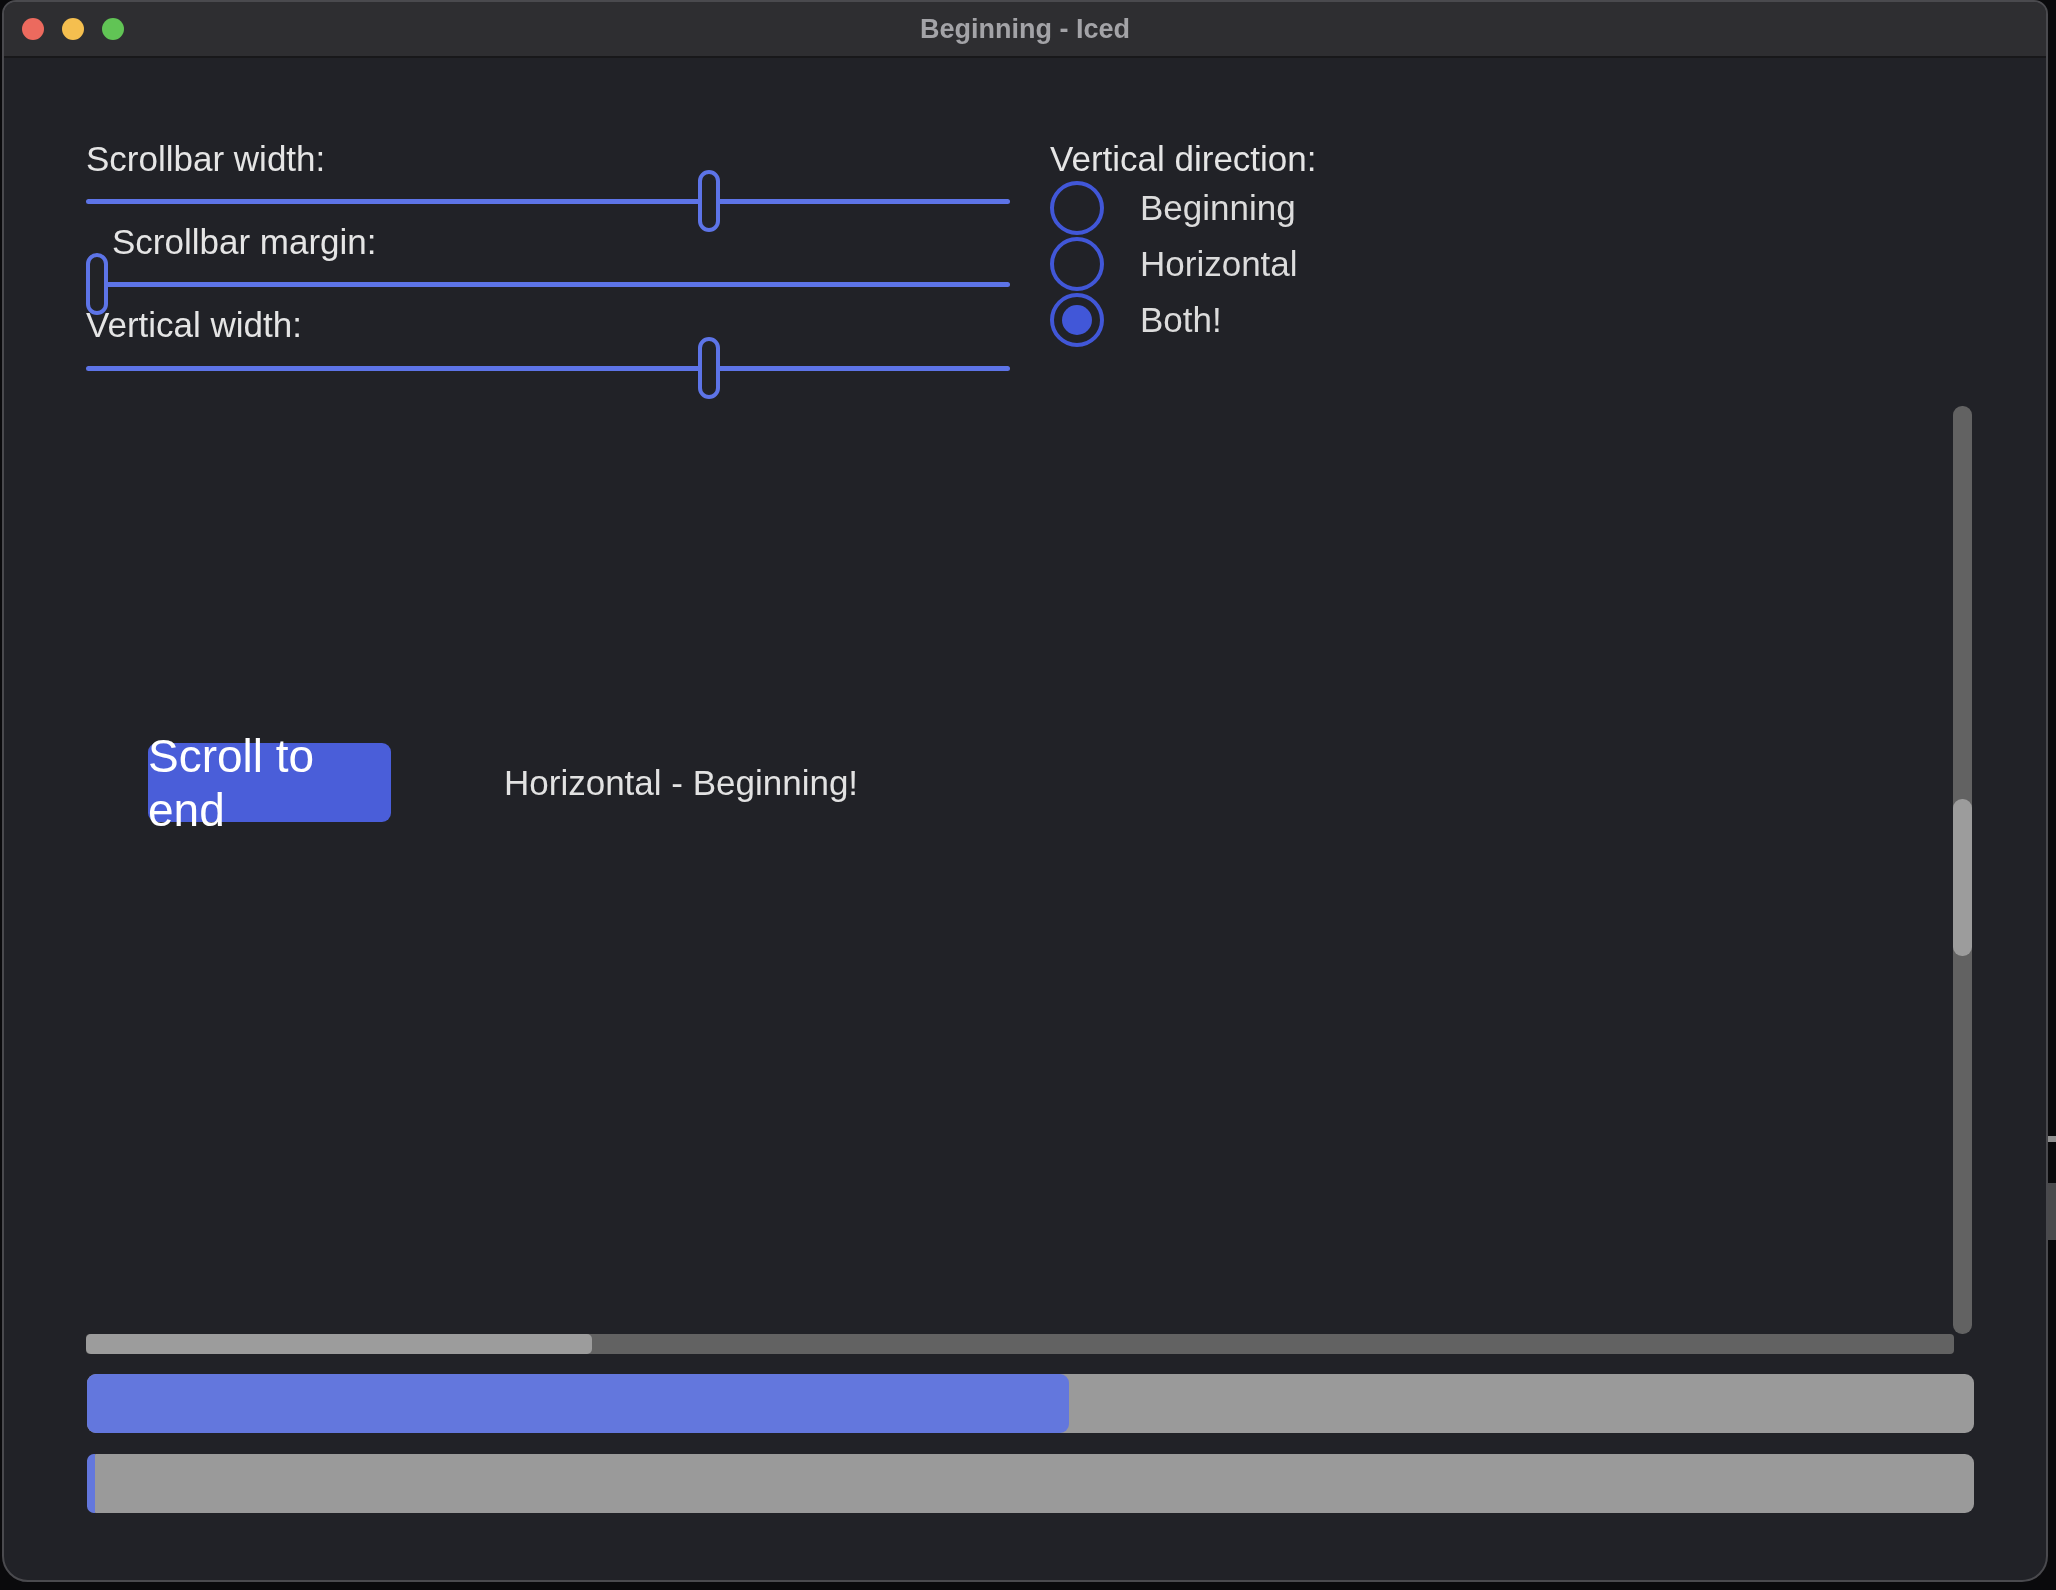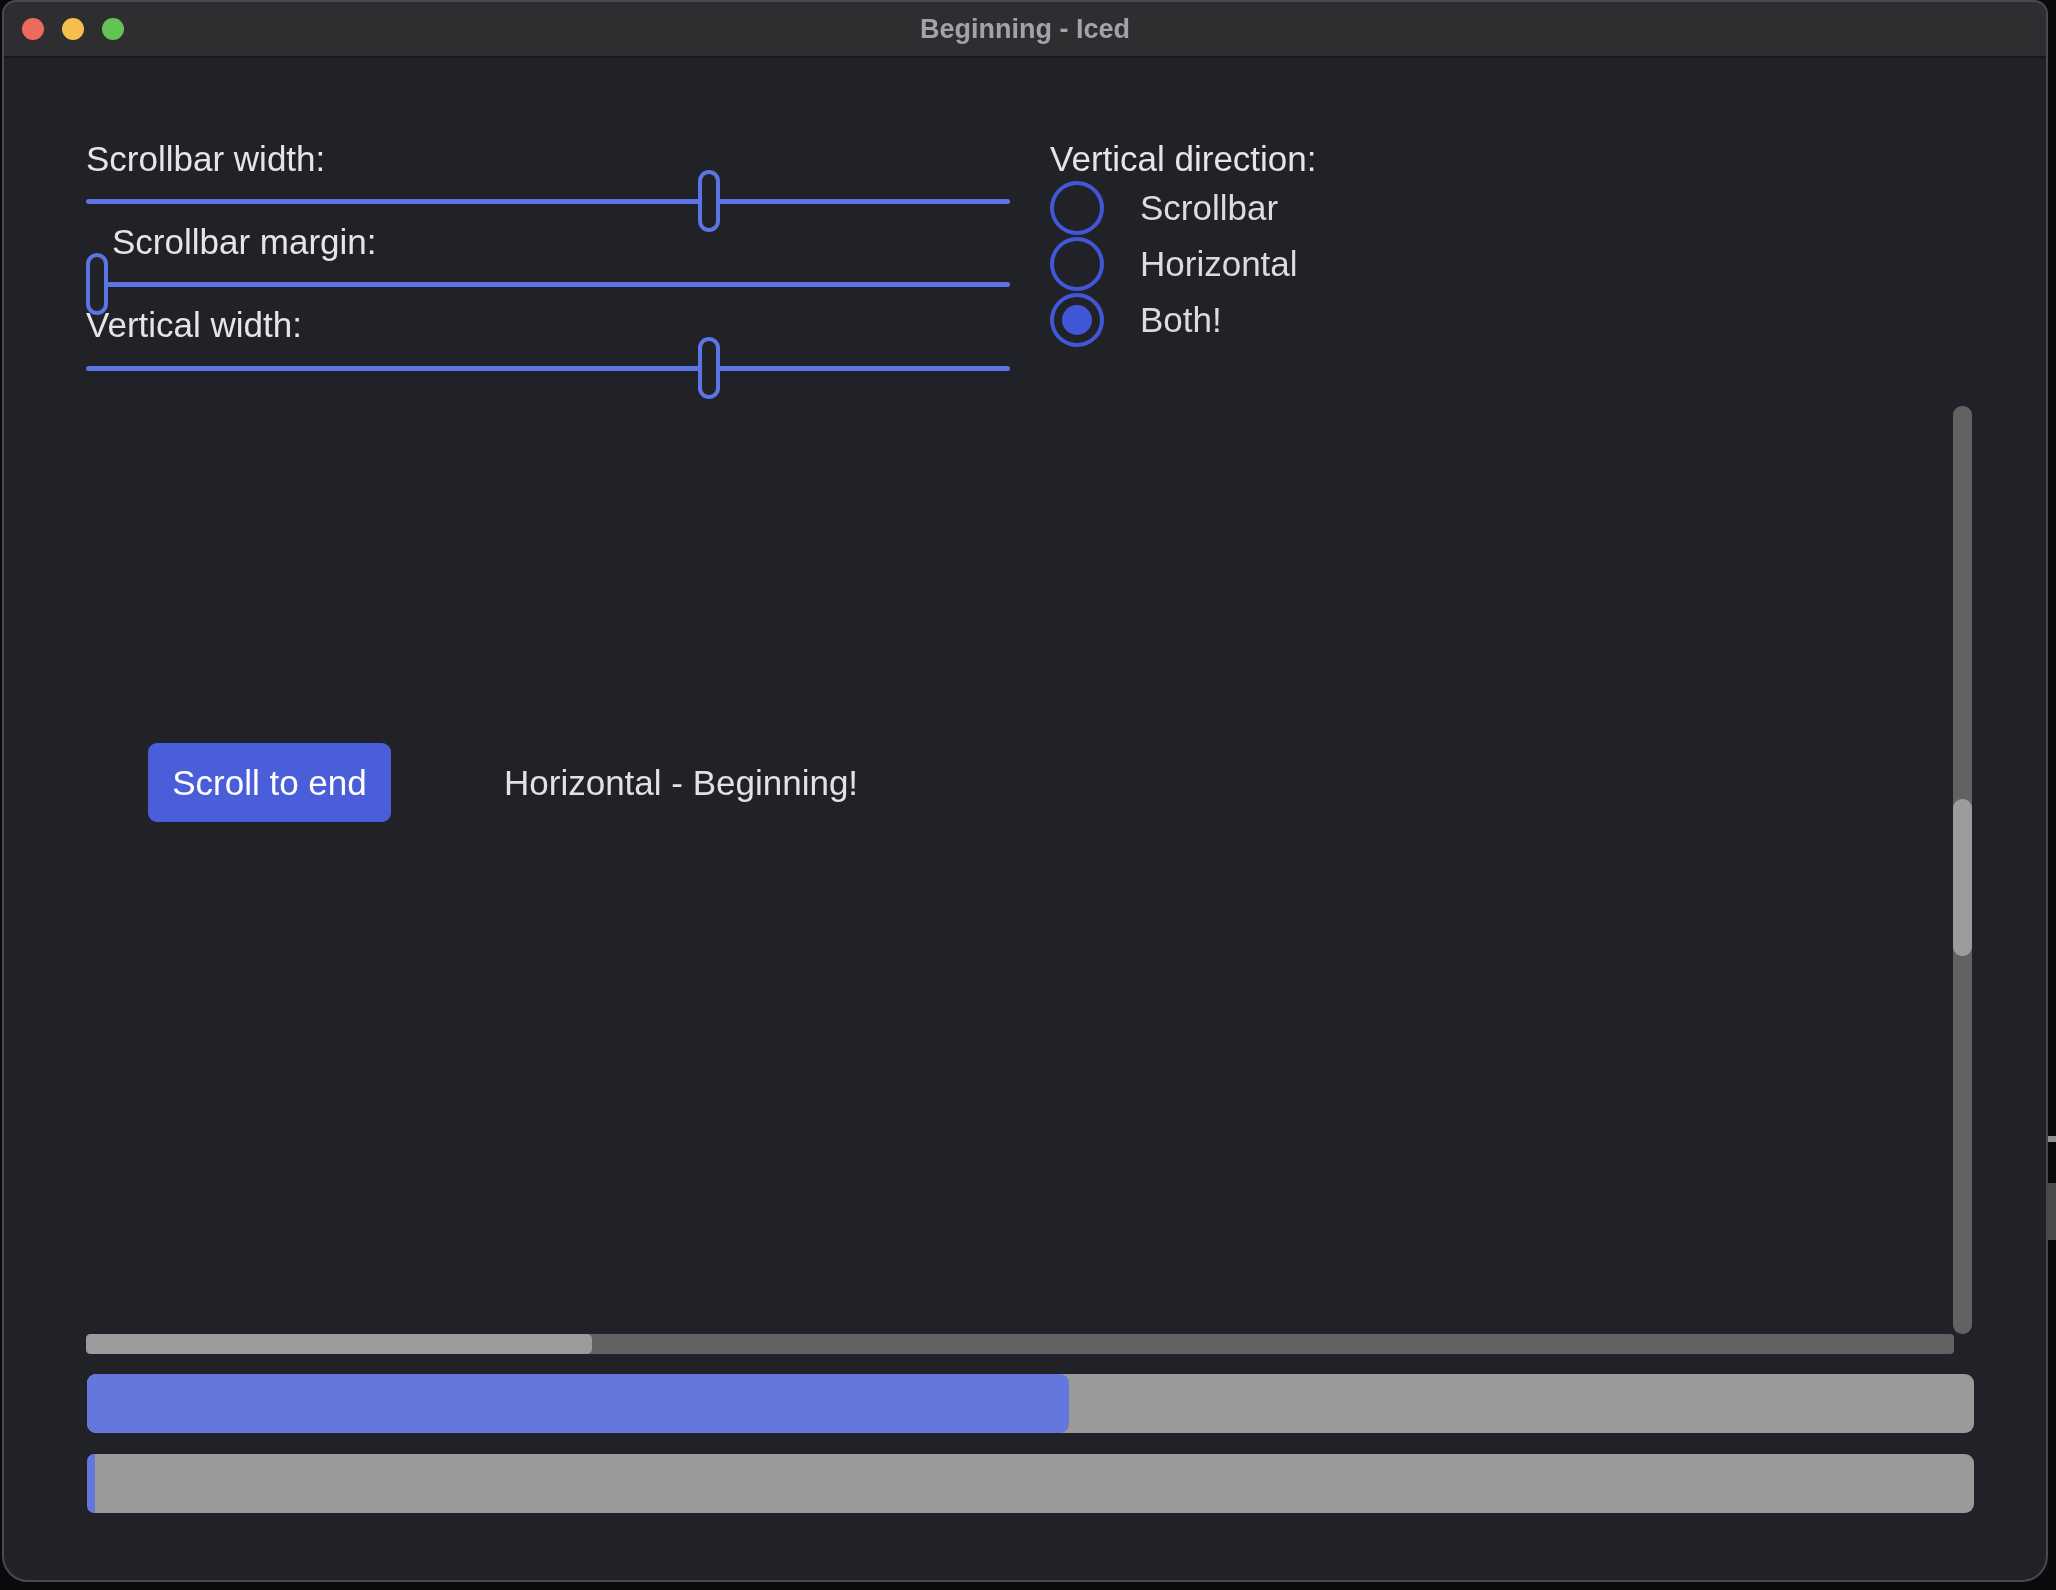--- a/index.html
+++ b/index.html
@@ -46,21 +46,21 @@
     border-radius:50%; flex:0 0 auto; display:flex; align-items:center; justify-content:center;
   }
   .radio-dot { width:30px; height:30px; border-radius:50%; background:#4157d8; display:none; }
   .radio-row.selected .radio-dot { display:block; }
   .radio-label { margin-left:36px; font-size:35px; color:#dcdcdc; }
 
   
   .scroll-btn {
     position:absolute; left:144px; top:741px; width:243px; height:79px;
     background:#4a5ed9; border:none; border-radius:9px;
-    color:#ffffff; font-size:35px; font-family:"Liberation Sans", sans-serif;
+    color:#ffffff; font-size:46px; font-family:"Liberation Sans", sans-serif;
     display:flex; align-items:center; justify-content:center; cursor:pointer;
   }
   .status-text {
     position:absolute; left:468px; top:741px; height:79px;
     display:flex; align-items:center; font-size:35px; color:#e2e2e2; white-space:nowrap;margin-left:32px;
   }
 
   
   .v-scrollbar {
     position:absolute; left:1949px; top:404px; width:19px; height:928px;
@@ -114,21 +114,21 @@
     <div class="rail"></div>
     <div class="handle" style="left: 67.4%;"></div>
   </div>
 
   <div class="field-label" style="left:1046px; top:137px;">Vertical direction:</div>
   <div class="radio-col">
     <div class="radio-row">
       <div class="radio-circle">
         
       </div>
-      <div class="radio-label">Scrollbar</div>
+      <div class="radio-label">Beginning</div>
     </div>
     <div class="radio-row">
       <div class="radio-circle">
         
       </div>
       <div class="radio-label">Horizontal</div>
     </div>
     <div class="radio-row selected">
       <div class="radio-circle">
         <div class="radio-dot"></div>

